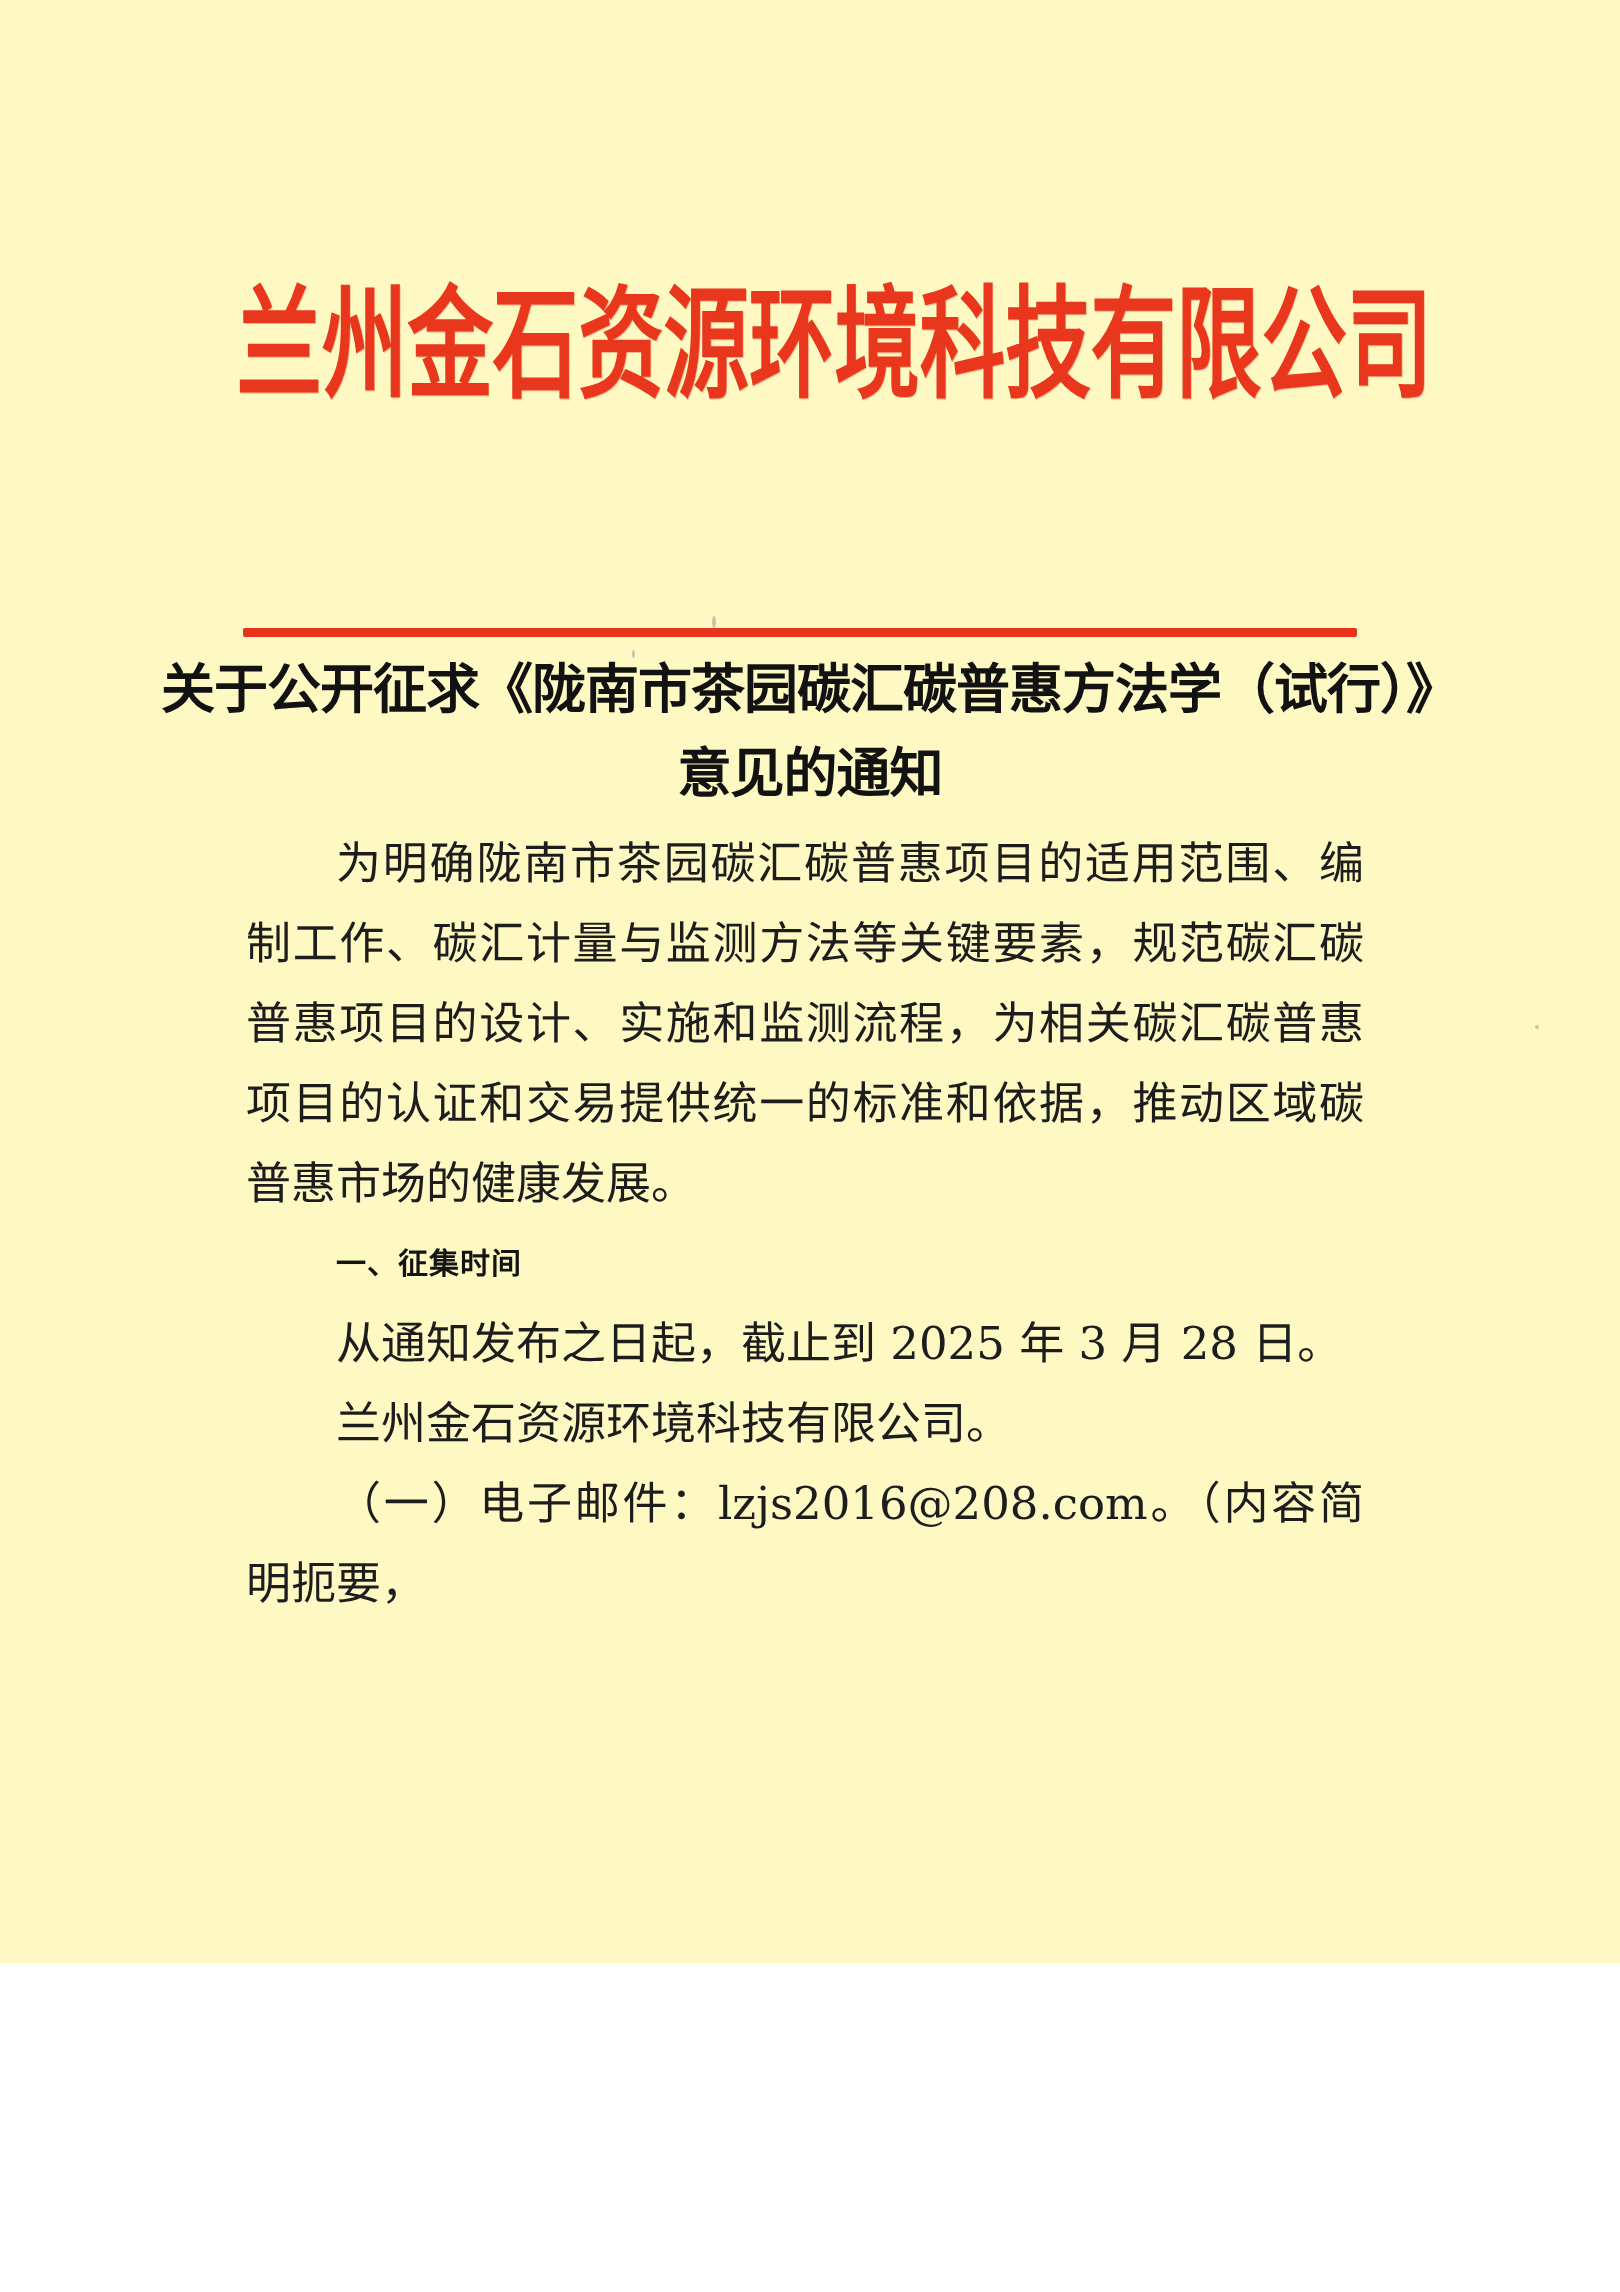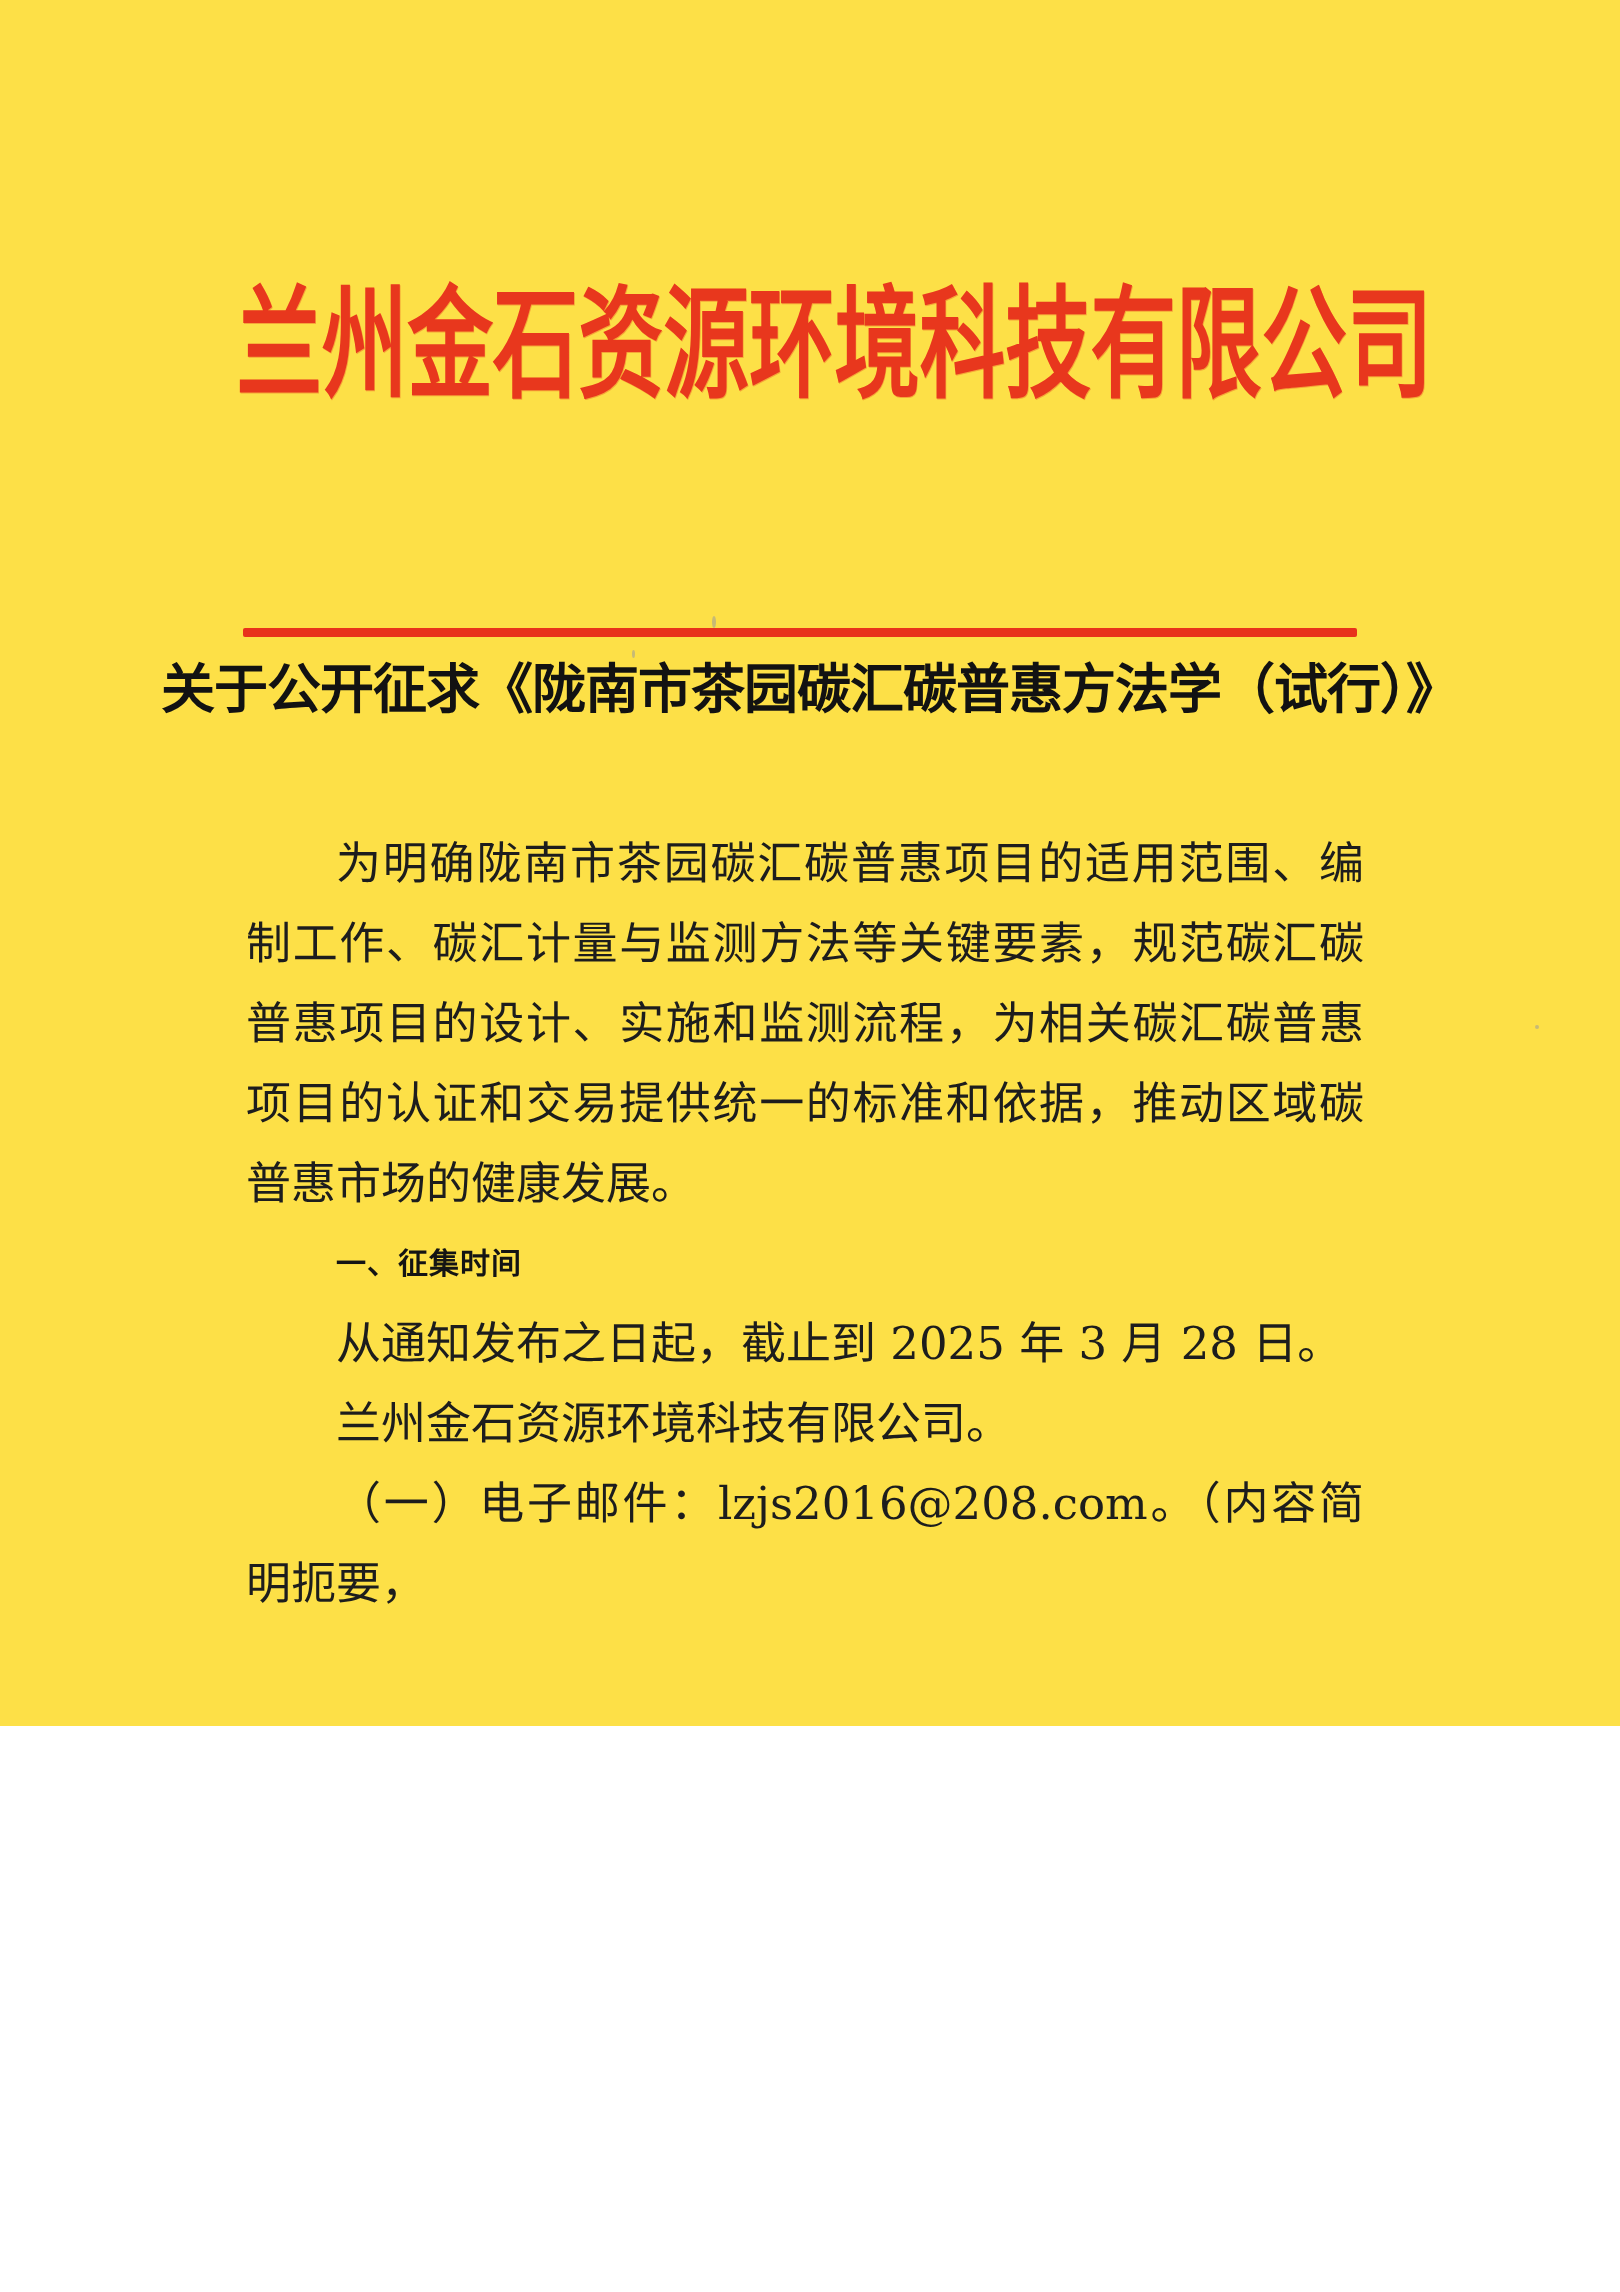--- a/index.html
+++ b/index.html
@@ -3,22 +3,22 @@
 <meta charset="utf-8">
 <style>
   html, body {
     margin: 0;
     padding: 0;
     background: #ffffff;
   }
   .page {
     position: relative;
     width: 1620px;
-    height: 1726px;
-    background: #fde047;
+    height: 1963px;
+    background: #fef9c3;
     overflow: hidden;
     font-family: "DejaVu Serif", serif;
   }
   
   .letterhead {
     position: absolute;
     top: 267px;
     left: 0;
     width: 100%;
     text-align: center;
@@ -106,20 +106,21 @@
 <div class="page">
 
   <header class="letterhead">
     <div class="letterhead-text">兰州金石资源环境科技有限公司</div>
   </header>
 
   <div class="letterhead-divider"></div>
 
   <h1 class="doc-title">
     <span class="title-line">关于公开征求《陇南市茶园碳汇碳普惠方法学（试行）》</span>
+    <span class="title-line">意见的通知</span>
   </h1>
 
   <main class="content">
     <p>为明确陇南市茶园碳汇碳普惠项目的适用范围、编制工作、碳汇计量与监测方法等关键要素，规范碳汇碳普惠项目的设计、实施和监测流程，为相关碳汇碳普惠项目的认证和交易提供统一的标准和依据，推动区域碳普惠市场的健康发展。</p>
 
     <h2>一、征集时间</h2>
     <p>从通知发布之日起，截止到 2025 年 3 月 28 日。</p>
 
     <p>兰州金石资源环境科技有限公司。</p>
     <p>（一）电子邮件：lzjs2016@208.com。（内容简明扼要，</p>

